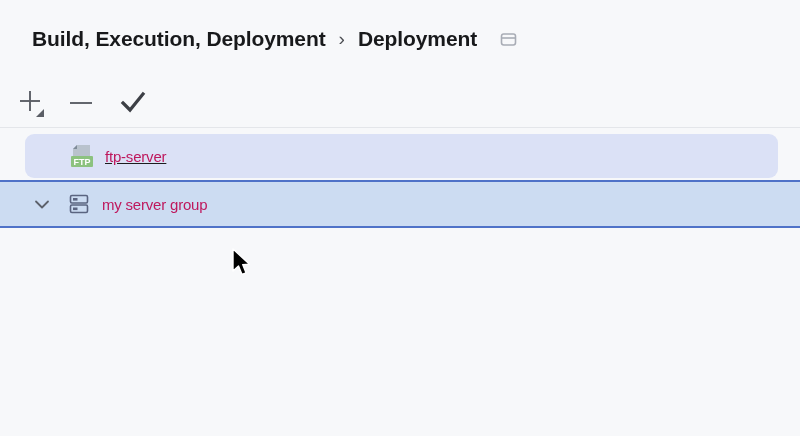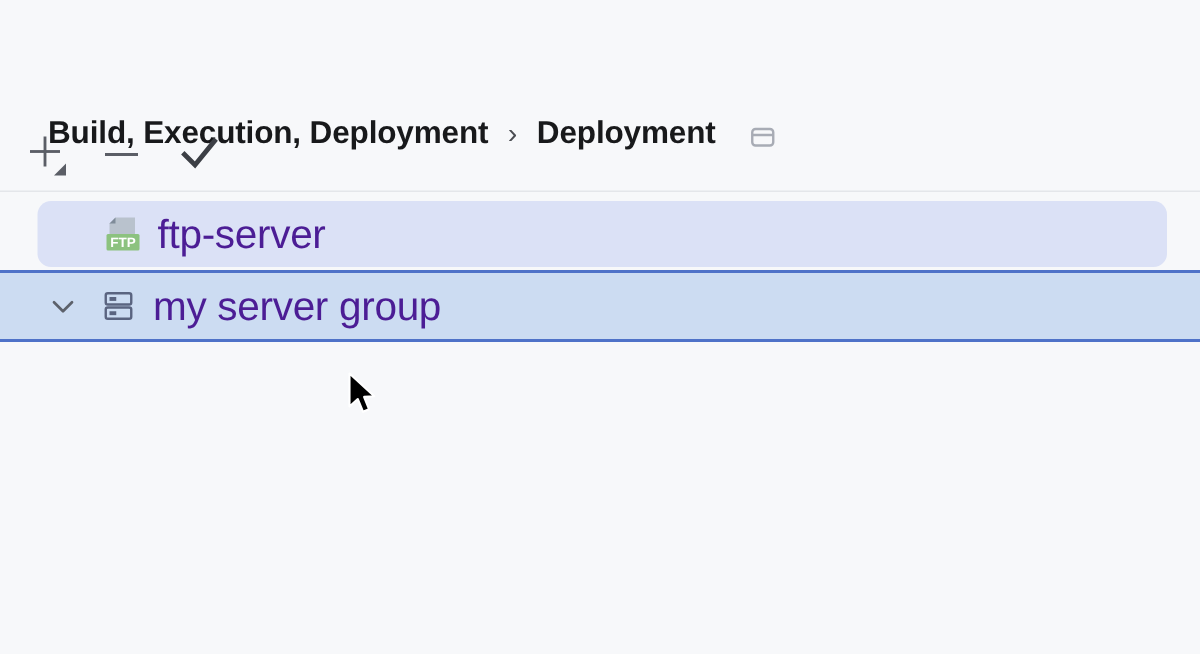--- a/index.html
+++ b/index.html
@@ -19,23 +19,22 @@
 
   
   .header {
     position: absolute;
     left: 0; top: 0;
     width: 800px;
     height: 78px;
     box-sizing: border-box;
     padding-left: 32px;
     display: flex;
-    align-items: flex-end;
+    align-items: center;
     background: #f7f8fa;
-    margin-top: 23px;
   }
   .crumb {
     font-size: 21px;
     font-weight: bold;
     color: #18191b;
     letter-spacing: -0.1px;
     white-space: nowrap;
   }
   .crumb-sep {
     font-size: 19px;
@@ -115,22 +114,22 @@
     border-radius: 9px;
   }
   
   .row.selected {
     background: #ccdcf2;
     border-top: 2px solid #4f72c8;
     border-bottom: 2px solid #4f72c8;
   }
 
   .row-label {
-    font-size: 27px;
-    color: #4c1d95;
+    font-size: 15px;
+    color: #be185d;
     letter-spacing: -0.2px;
     white-space: nowrap;
   }
 
   .icon-slot {
     width: 28px;
     height: 28px;
     display: flex;
     align-items: center;
     justify-content: center;
@@ -139,21 +138,21 @@
   .chevron-slot {
     width: 28px;
     height: 28px;
     display: flex;
     align-items: center;
     justify-content: center;
     flex: 0 0 auto;
   }
 
   
-  .pad-icon   { padding-left: 43px; }
+  .pad-icon   { padding-left: 43px; text-decoration: underline; }
   .pad-group  { padding-left: 28px; }
   .pad-child  { padding-left: 105px; }
   .gap { width: 9px; flex: 0 0 auto; }
 
   
   .cursor {
     position: absolute;
     left: 232px;
     top: 248px;
     width: 22px;

